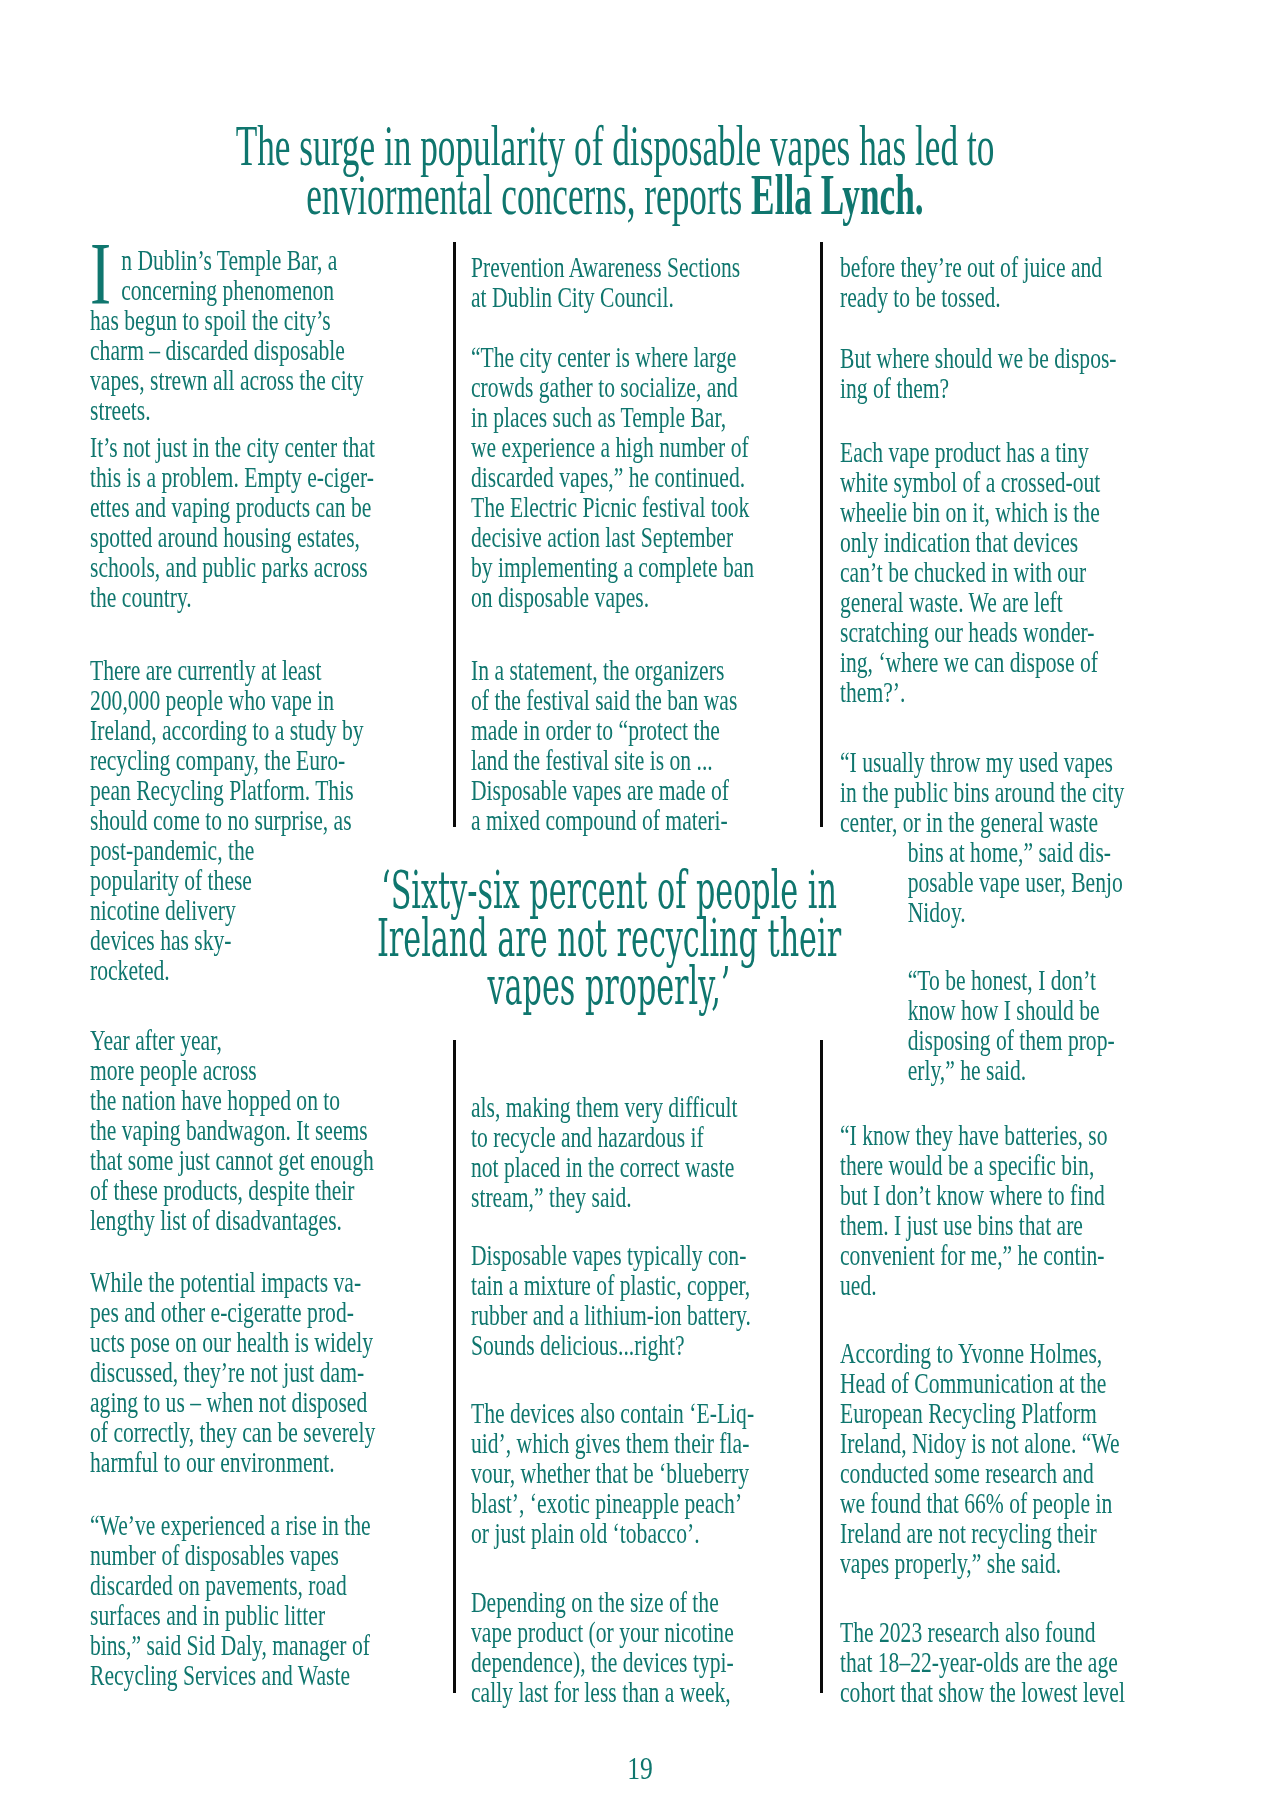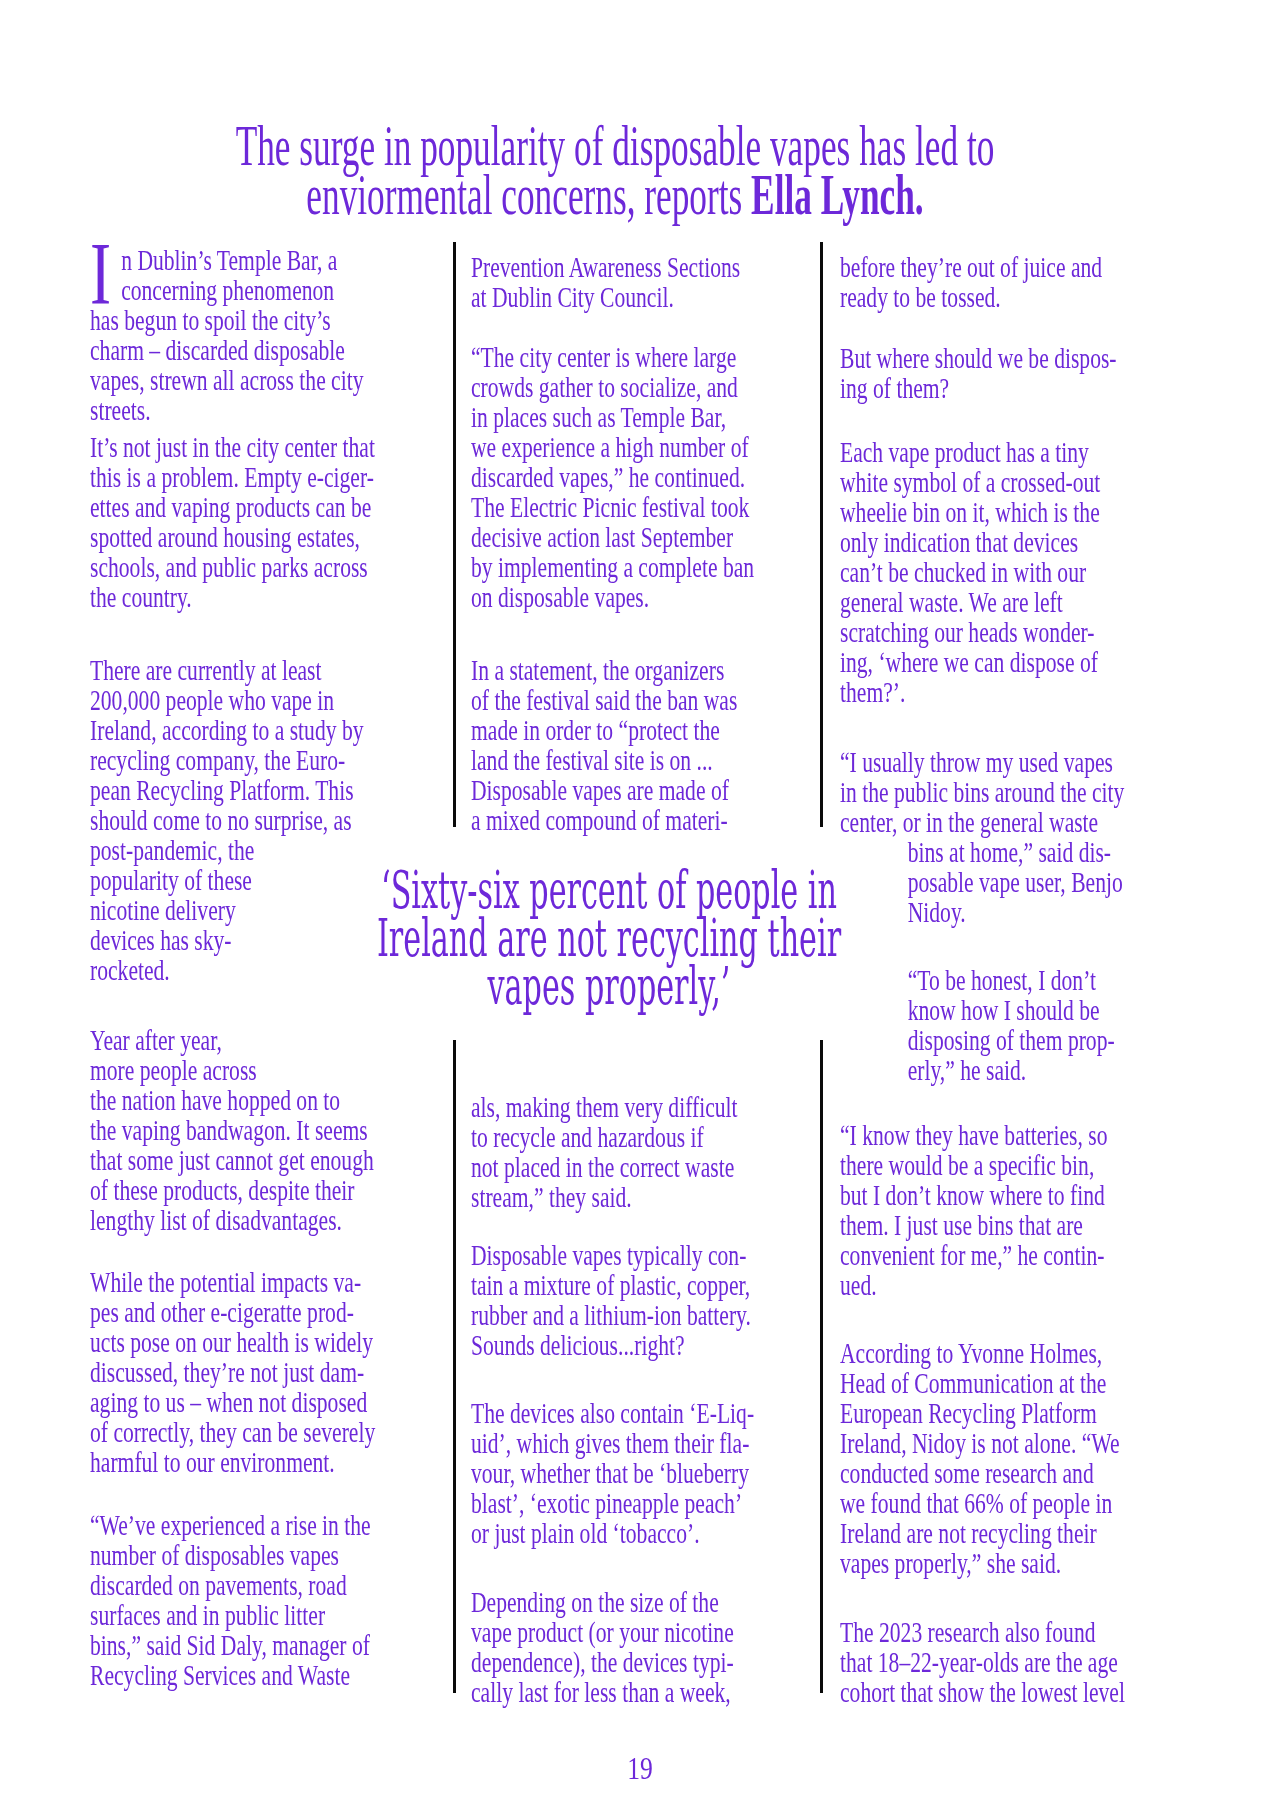--- a/index.html
+++ b/index.html
@@ -1,20 +1,20 @@
 <!DOCTYPE html>
 <html><head>
 <meta charset="utf-8">
 <style>
   html,body{margin:0;padding:0;background:#e8e8e8;}
   .page{
     position:relative;
     width:1280px;height:1810px;
     background:#ffffff;
-    color:#6d28d9;
+    color:#0f766e;
     font-family:"Liberation Serif", serif;
     overflow:hidden;
   }
   
   .headline{
     position:absolute;top:84px;left:0;width:1230px;
     text-align:center;
     font-size:56px;line-height:49px;
     font-weight:normal;
     transform:scaleX(0.63);

